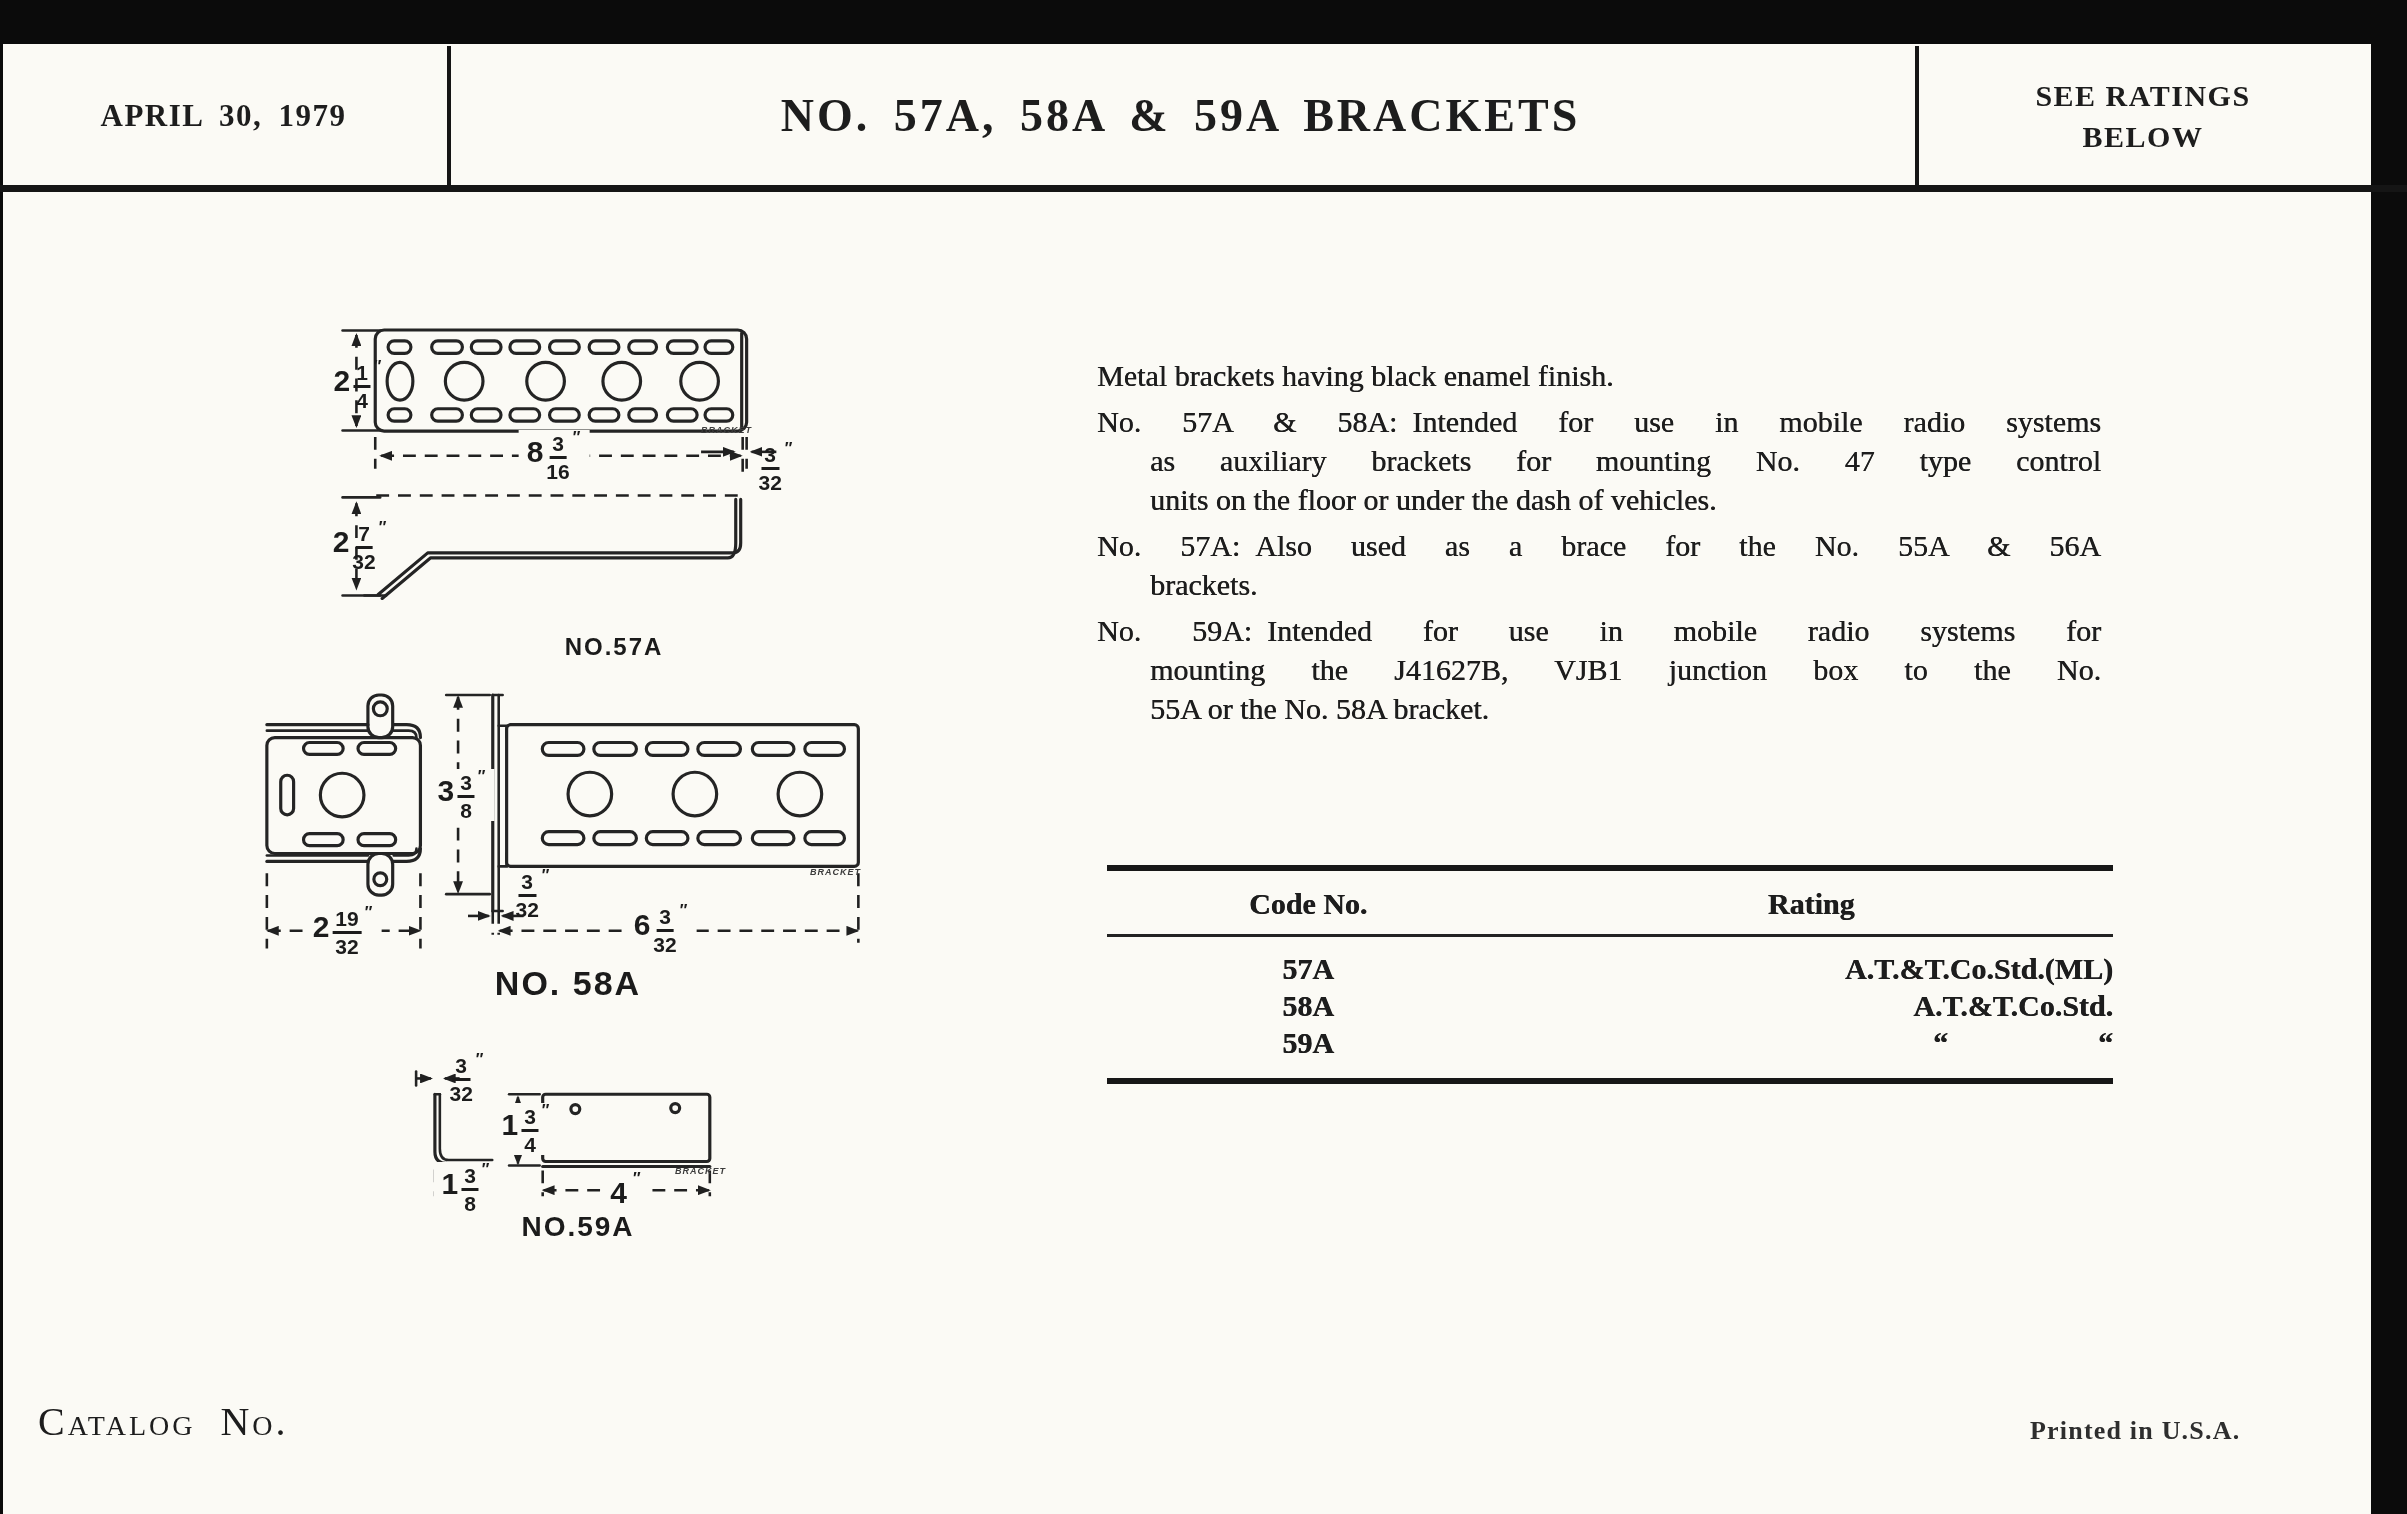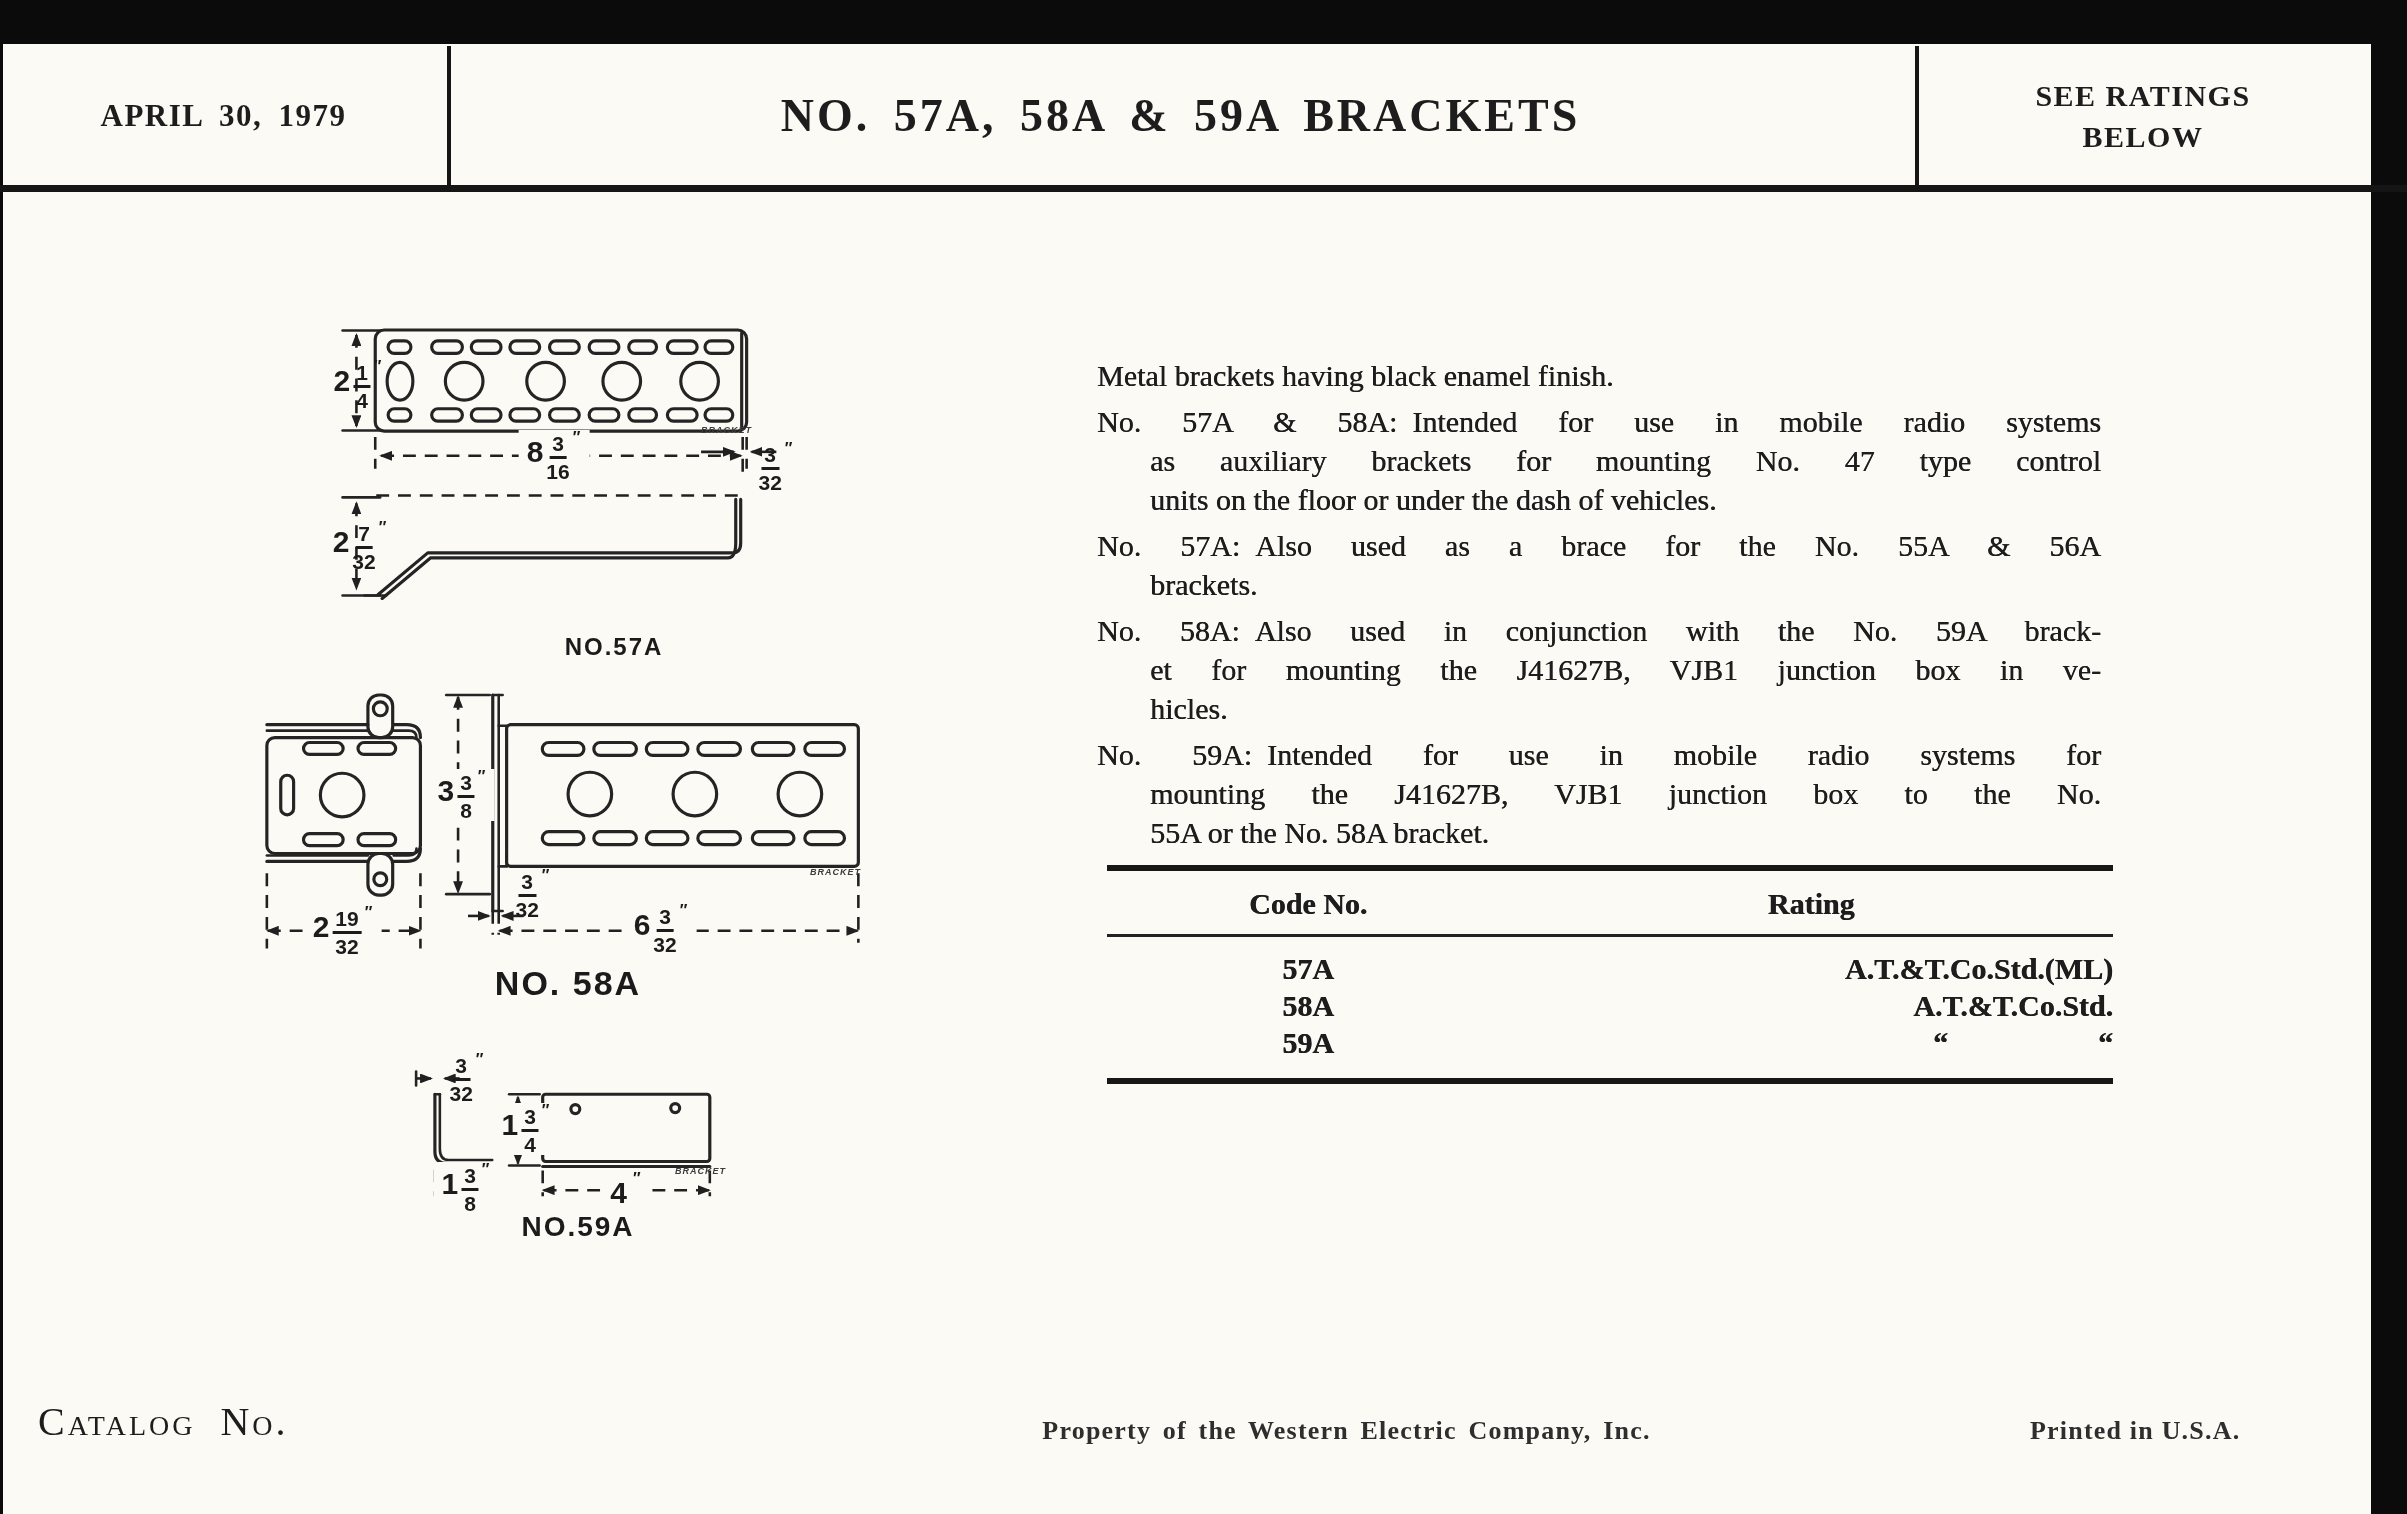--- a/index.html
+++ b/index.html
@@ -83,25 +83,20 @@
     <div class="para">
       <div class="ln fill">No. 57A &amp; 58A: Intended for use in mobile radio systems</div>
       <div class="ln fill ind">as auxiliary brackets for mounting No. 47 type control</div>
       <div class="ln ind">units on the floor or under the dash of vehicles.</div>
     </div>
     <div class="para">
       <div class="ln fill">No. 57A: Also used as a brace for the No. 55A &amp; 56A</div>
       <div class="ln ind">brackets.</div>
     </div>
     <div class="para">
-      <div class="ln fill">No. 58A: Also used in conjunction with the No. 59A brack-</div>
-      <div class="ln fill ind">et for mounting the J41627B, VJB1 junction box in ve-</div>
-      <div class="ln ind">hicles.</div>
-    </div>
-    <div class="para">
       <div class="ln fill">No. 59A: Intended for use in mobile radio systems for</div>
       <div class="ln fill ind">mounting the J41627B, VJB1 junction box to the No.</div>
       <div class="ln ind">55A or the No. 58A bracket.</div>
     </div>
   </div>
 
   <div id="rtable">
     <div class="rule-thick"></div>
     <div class="thead">
       <div class="hc1">Code No.</div>
@@ -381,17 +376,16 @@
   </div>
   <div class="dim bg" style="left:626px;top:1189px;">
     <span class="whole">4</span>
     <span class="frac"></span>
     <span class="unit">″</span>
   </div>
   <div class="dlabel" style="left:578px;top:1227px;font-size:28px;">NO.59A</div>
   <div class="mark" style="left:675px;top:1166px;">BRACKET</div>
 
   <div id="catalog">Catalog No.</div>
-  <div id="property">Property of the Western Electric Company, Inc.</div>
   <div id="printed">Printed in U.S.A.</div>
 
 </div>
 
 
 </body></html>

